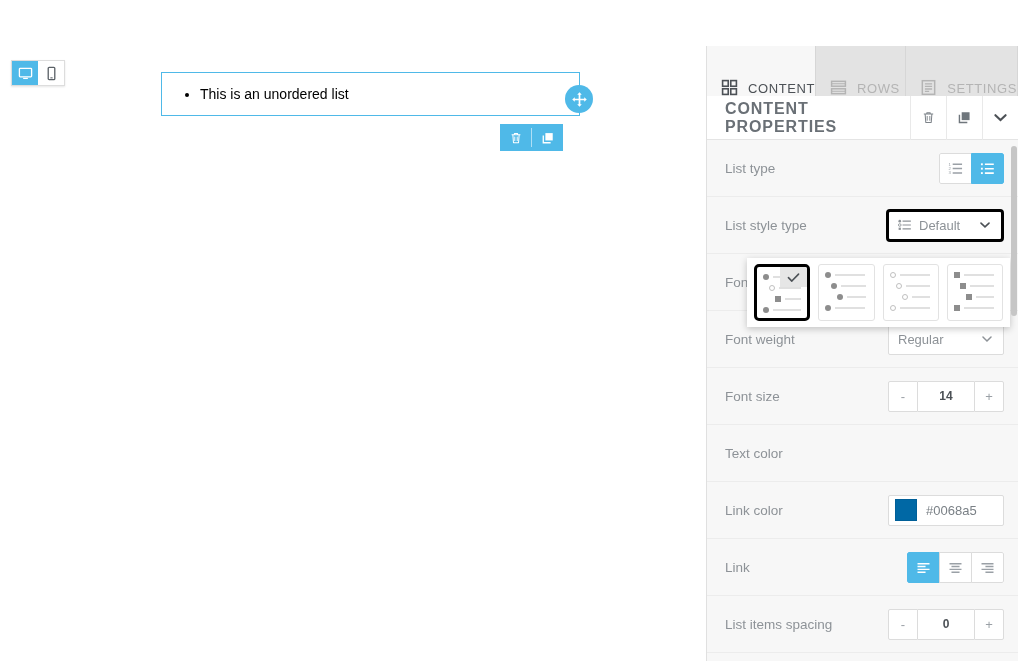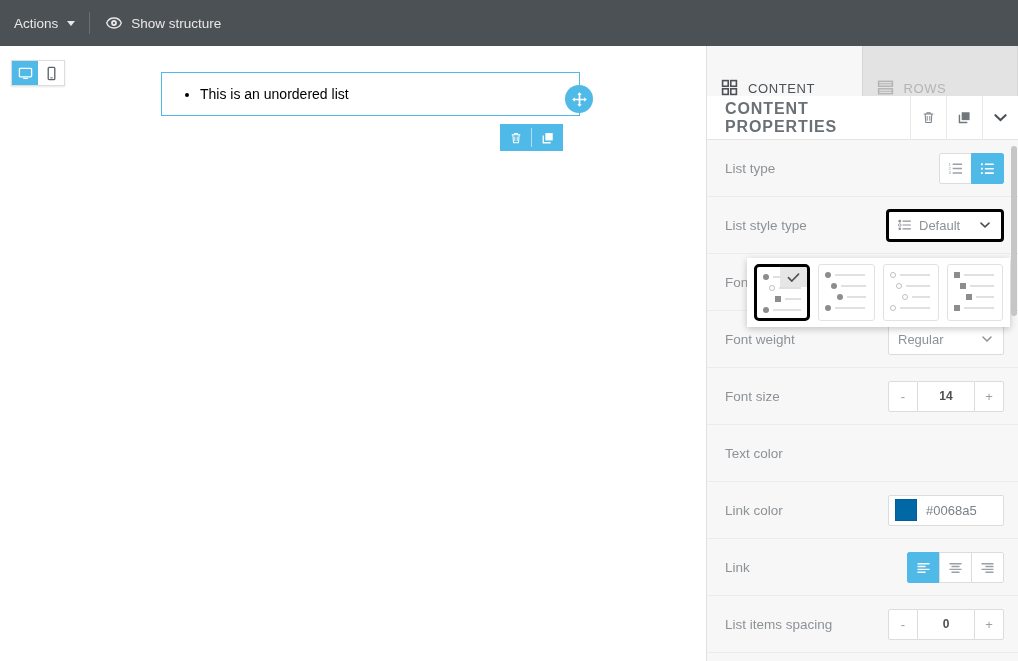--- a/index.html
+++ b/index.html
@@ -212,35 +212,20 @@
     width: 6px; height: 170px;
     background: #c6c6c6; border-radius: 3px; z-index: 40;
     cursor: pointer;
   }
 </style>
 </head>
 <body>
 
 <div class="app">
 
-  <div class="topbar">
-    <div class="actions-btn">
-      <span>Actions</span>
-      <span class="caret-dn"></span>
-    </div>
-    <div class="topbar-sep"></div>
-    <div class="show-structure">
-      <svg class="eye-icon" width="16" height="16" viewBox="0 0 16 16">
-        <path d="M8 3C4.5 3 1.7 5.4 0.7 8c1 2.6 3.8 5 7.3 5s6.3-2.4 7.3-5C14.3 5.4 11.5 3 8 3z" fill="none" stroke="#e8e8e8" stroke-width="1.3"></path>
-        <circle cx="8" cy="8" r="2.9" fill="#e8e8e8"></circle>
-        <circle cx="8" cy="8" r="1.1" fill="#4c5156"></circle>
-      </svg>
-      <span>Show structure</span>
-    </div>
-  </div>
 
   <div class="canvas">
 
     <div class="device-toggle">
       <div class="device-btn active">
         <svg width="15" height="15" viewBox="0 0 16 16">
           <rect x="1.5" y="2.5" width="13" height="9" rx="0.8" fill="none" stroke="#ffffff" stroke-width="1.4"></rect>
           <rect x="5.5" y="12.6" width="5" height="1.3" fill="#ffffff"></rect>
         </svg>
       </div>
@@ -295,20 +280,27 @@
         </svg>
         <span>CONTENT</span>
       </div>
       <div class="tab">
         <svg width="17" height="17" viewBox="0 0 16 16">
           <rect x="1.5" y="2.2" width="13" height="4.6" fill="none" stroke="currentColor" stroke-width="1.4"></rect>
           <rect x="1.5" y="9.2" width="13" height="4.6" fill="none" stroke="currentColor" stroke-width="1.4"></rect>
           <path d="M1.5 4.5h13M1.5 11.5h13" stroke="currentColor" stroke-width="1.1"></path>
         </svg>
         <span>ROWS</span>
+      </div>
+      <div class="tab">
+        <svg width="17" height="17" viewBox="0 0 16 16">
+          <rect x="2.2" y="1.6" width="11.6" height="12.8" fill="none" stroke="currentColor" stroke-width="1.4"></rect>
+          <path d="M4.6 4.6h6.8M4.6 7h6.8M4.6 9.4h6.8M4.6 11.7h4" stroke="currentColor" stroke-width="1.2"></path>
+        </svg>
+        <span>SETTINGS</span>
       </div>
     </div>
 
     <div class="prop-header">
       <div class="prop-header-title">CONTENT PROPERTIES</div>
       <div class="ph-btn">
         <svg width="15" height="15" viewBox="0 0 16 16">
           <path d="M3 4.3h10M6.2 4.3V2.9h3.6v1.4M4.4 4.3l.7 9.1h5.8l.7-9.1" fill="none" stroke="currentColor" stroke-width="1.1" stroke-linejoin="round"></path>
           <path d="M6.6 6.4v5M9.4 6.4v5" stroke="currentColor" stroke-width="1"></path>
         </svg>

